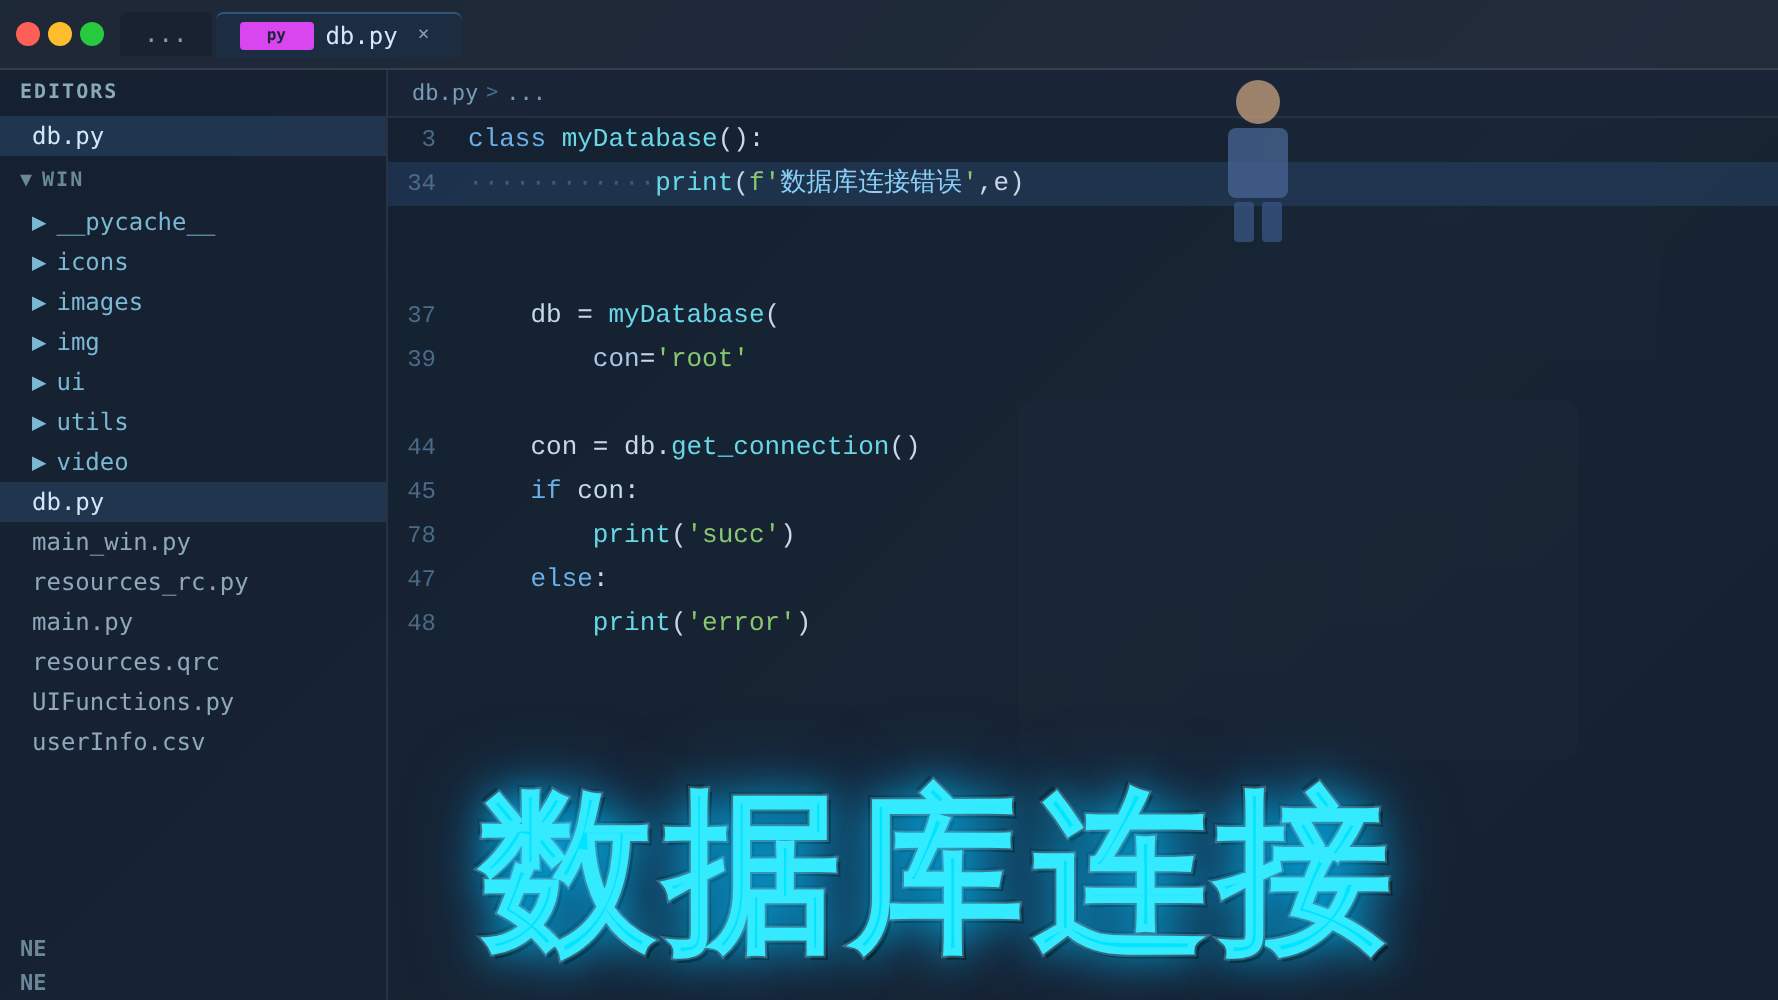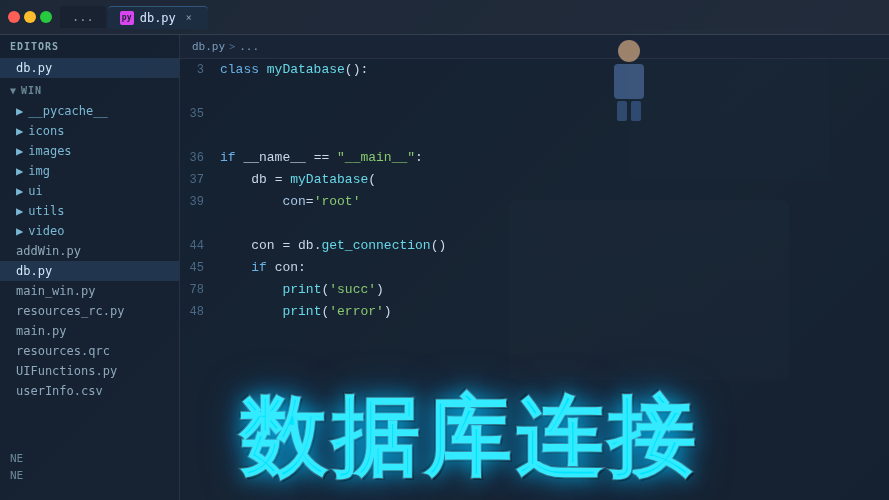--- a/index.html
+++ b/index.html
@@ -111,21 +111,21 @@
       color: #d4e8ff;
       border-top: 1px solid rgba(100,180,255,0.3);
     }
 
     .tab.inactive {
       background: rgba(20, 30, 45, 0.6);
       color: #8a9ab0;
     }
 
     .tab-icon {
-      width: 14px;
+      width: 37px;
       height: 14px;
       background: #d946ef;
       border-radius: 2px;
       display: flex;
       align-items: center;
       justify-content: center;
       font-size: 8px;
       font-weight: bold;
       color: #1a2535;
     }
@@ -144,21 +144,21 @@
 
     
     .main-content {
       flex: 1;
       display: flex;
       overflow: hidden;
     }
 
     
     .sidebar {
-      width: 180px;
+      width: 194px;
       background: rgba(20, 32, 48, 0.88);
       display: flex;
       flex-direction: column;
       padding: 0;
       border-right: 1px solid rgba(255,255,255,0.08);
     }
 
     .sidebar-section-header {
       padding: 6px 10px;
       font-size: 10px;
@@ -195,21 +195,22 @@
       letter-spacing: 1px;
       margin-top: 2px;
       display: flex;
       align-items: center;
       gap: 4px;
     }
 
     
     .sidebar-bottom {
       margin-top: auto;
-      padding-bottom: 16px;
+      padding-bottom: 0;
+      font-weight: bold;
     }
 
     .sidebar-bottom-item {
       padding: 2px 10px;
       font-size: 11px;
       color: #6a8898;
     }
 
     
     .breadcrumb-bar {
@@ -431,23 +432,20 @@
       </div>
       <div class="sidebar-item folder">
         <span>▶</span>
         <span>utils</span>
       </div>
       <div class="sidebar-item folder">
         <span>▶</span>
         <span>video</span>
       </div>
 
-      <div class="sidebar-item">
-        <span>addWin.py</span>
-      </div>
       <div class="sidebar-item active">
         <span>db.py</span>
       </div>
       <div class="sidebar-item">
         <span>main_win.py</span>
       </div>
       <div class="sidebar-item">
         <span>resources_rc.py</span>
       </div>
       <div class="sidebar-item">
@@ -477,40 +475,36 @@
         <span>...</span>
       </div>
 
       <div class="code-content">
 
         <div class="code-line">
           <span class="line-number">3</span>
           <span class="line-content"><span class="kw">class </span><span class="fn">myDatabase</span><span class="op">():</span></span>
         </div>
 
+        <div class="code-line highlighted">
+          <span class="line-number">34</span>
+          <span class="line-content"><span class="dots-indent">············</span><span class="fn">print</span><span class="op">(</span><span class="str">f'</span><span class="chinese">数据库连接错误</span><span class="str">'</span><span class="op">,</span><span class="var">e</span><span class="op">)</span></span>
+        </div>
 
         <div class="code-line">
           <span class="line-number"></span>
           <span class="line-content"> </span>
         </div>
 
-        <div class="code-line">
-          <span class="line-number">35</span>
-          <span class="line-content"> </span>
-        </div>
 
         <div class="code-line">
           <span class="line-number"></span>
           <span class="line-content"> </span>
         </div>
 
-        <div class="code-line">
-          <span class="line-number">36</span>
-          <span class="line-content"><span class="kw">if </span><span class="var">__name__</span><span class="op"> == </span><span class="str">"__main__"</span><span class="op">:</span></span>
-        </div>
 
         <div class="code-line">
           <span class="line-number">37</span>
           <span class="line-content"><span class="dots-indent">    </span><span class="var">db</span><span class="op"> = </span><span class="fn">myDatabase</span><span class="op">(</span></span>
         </div>
 
 
         <div class="code-line">
           <span class="line-number">39</span>
           <span class="line-content"><span class="dots-indent">        </span><span class="attr">con</span><span class="op">=</span><span class="str">'root'</span></span>
@@ -529,20 +523,24 @@
         <div class="code-line">
           <span class="line-number">45</span>
           <span class="line-content"><span class="dots-indent">    </span><span class="kw">if </span><span class="var">con</span><span class="op">:</span></span>
         </div>
 
         <div class="code-line">
           <span class="line-number">78</span>
           <span class="line-content"><span class="dots-indent">        </span><span class="fn">print</span><span class="op">(</span><span class="str">'succ'</span><span class="op">)</span></span>
         </div>
 
+        <div class="code-line">
+          <span class="line-number">47</span>
+          <span class="line-content"><span class="dots-indent">    </span><span class="kw">else</span><span class="op">:</span></span>
+        </div>
 
         <div class="code-line">
           <span class="line-number">48</span>
           <span class="line-content"><span class="dots-indent">        </span><span class="fn">print</span><span class="op">(</span><span class="str">'error'</span><span class="op">)</span></span>
         </div>
 
       </div>
     </div>
   </div>
 </div>

